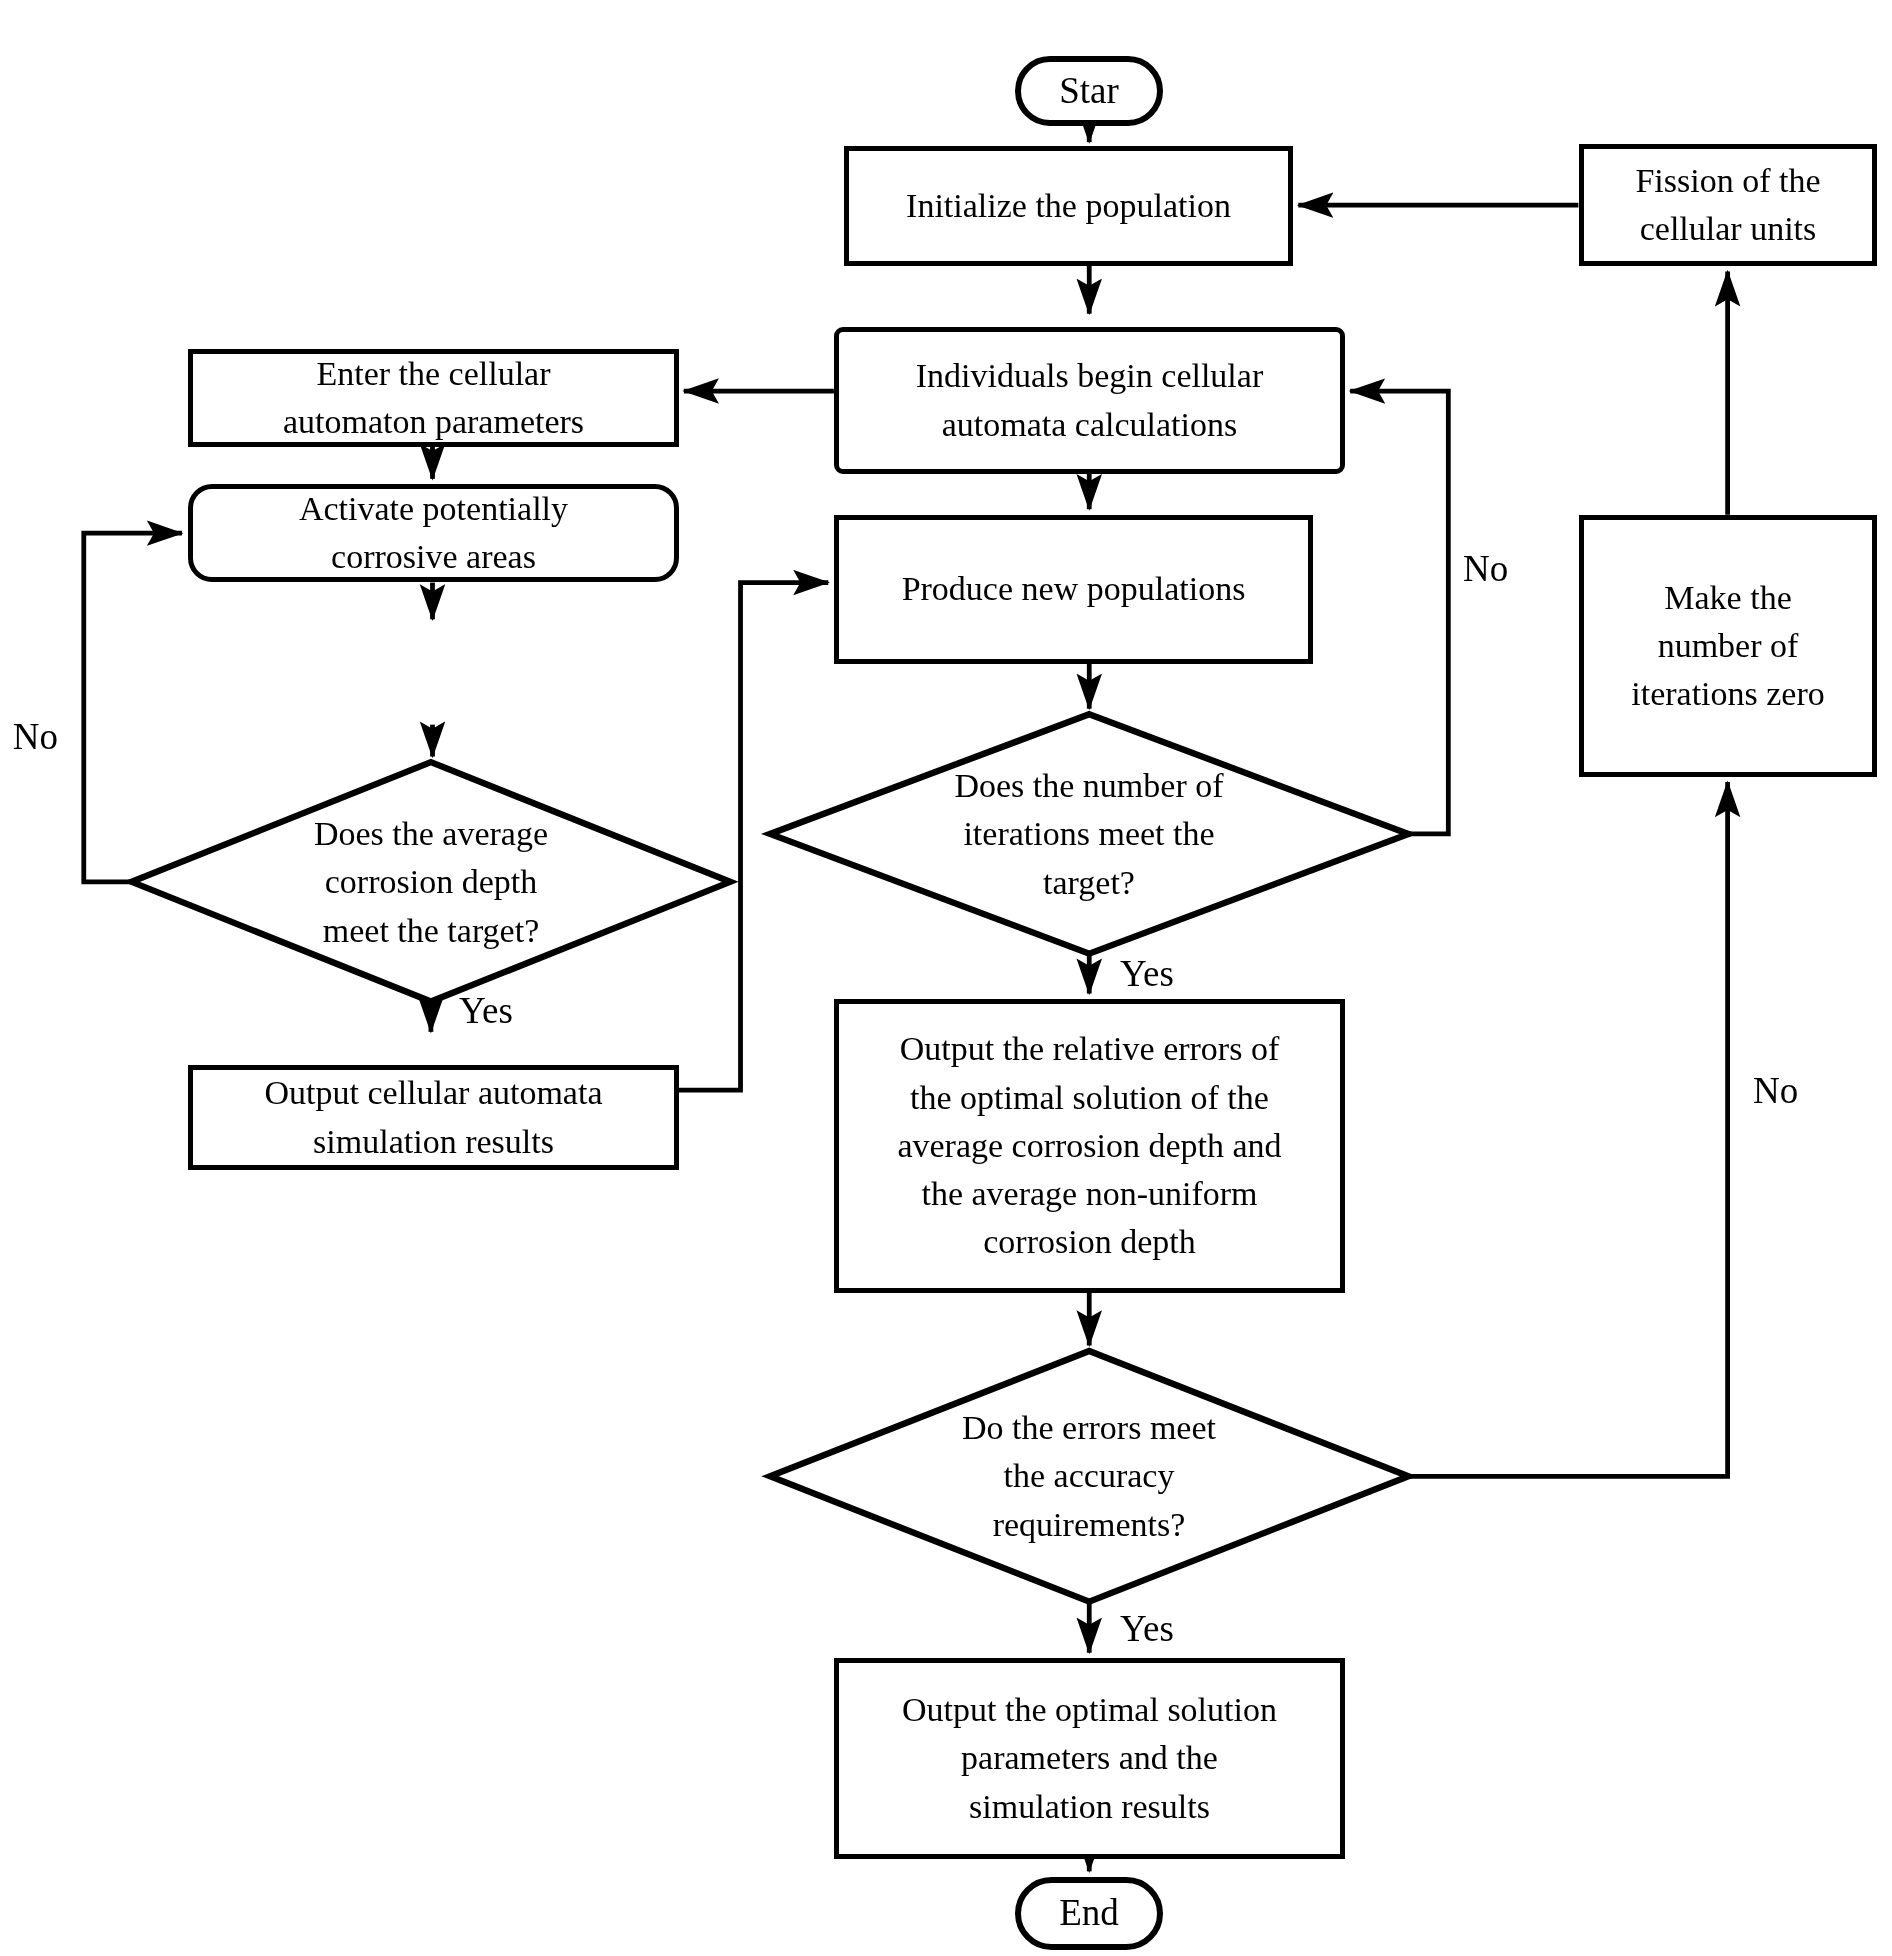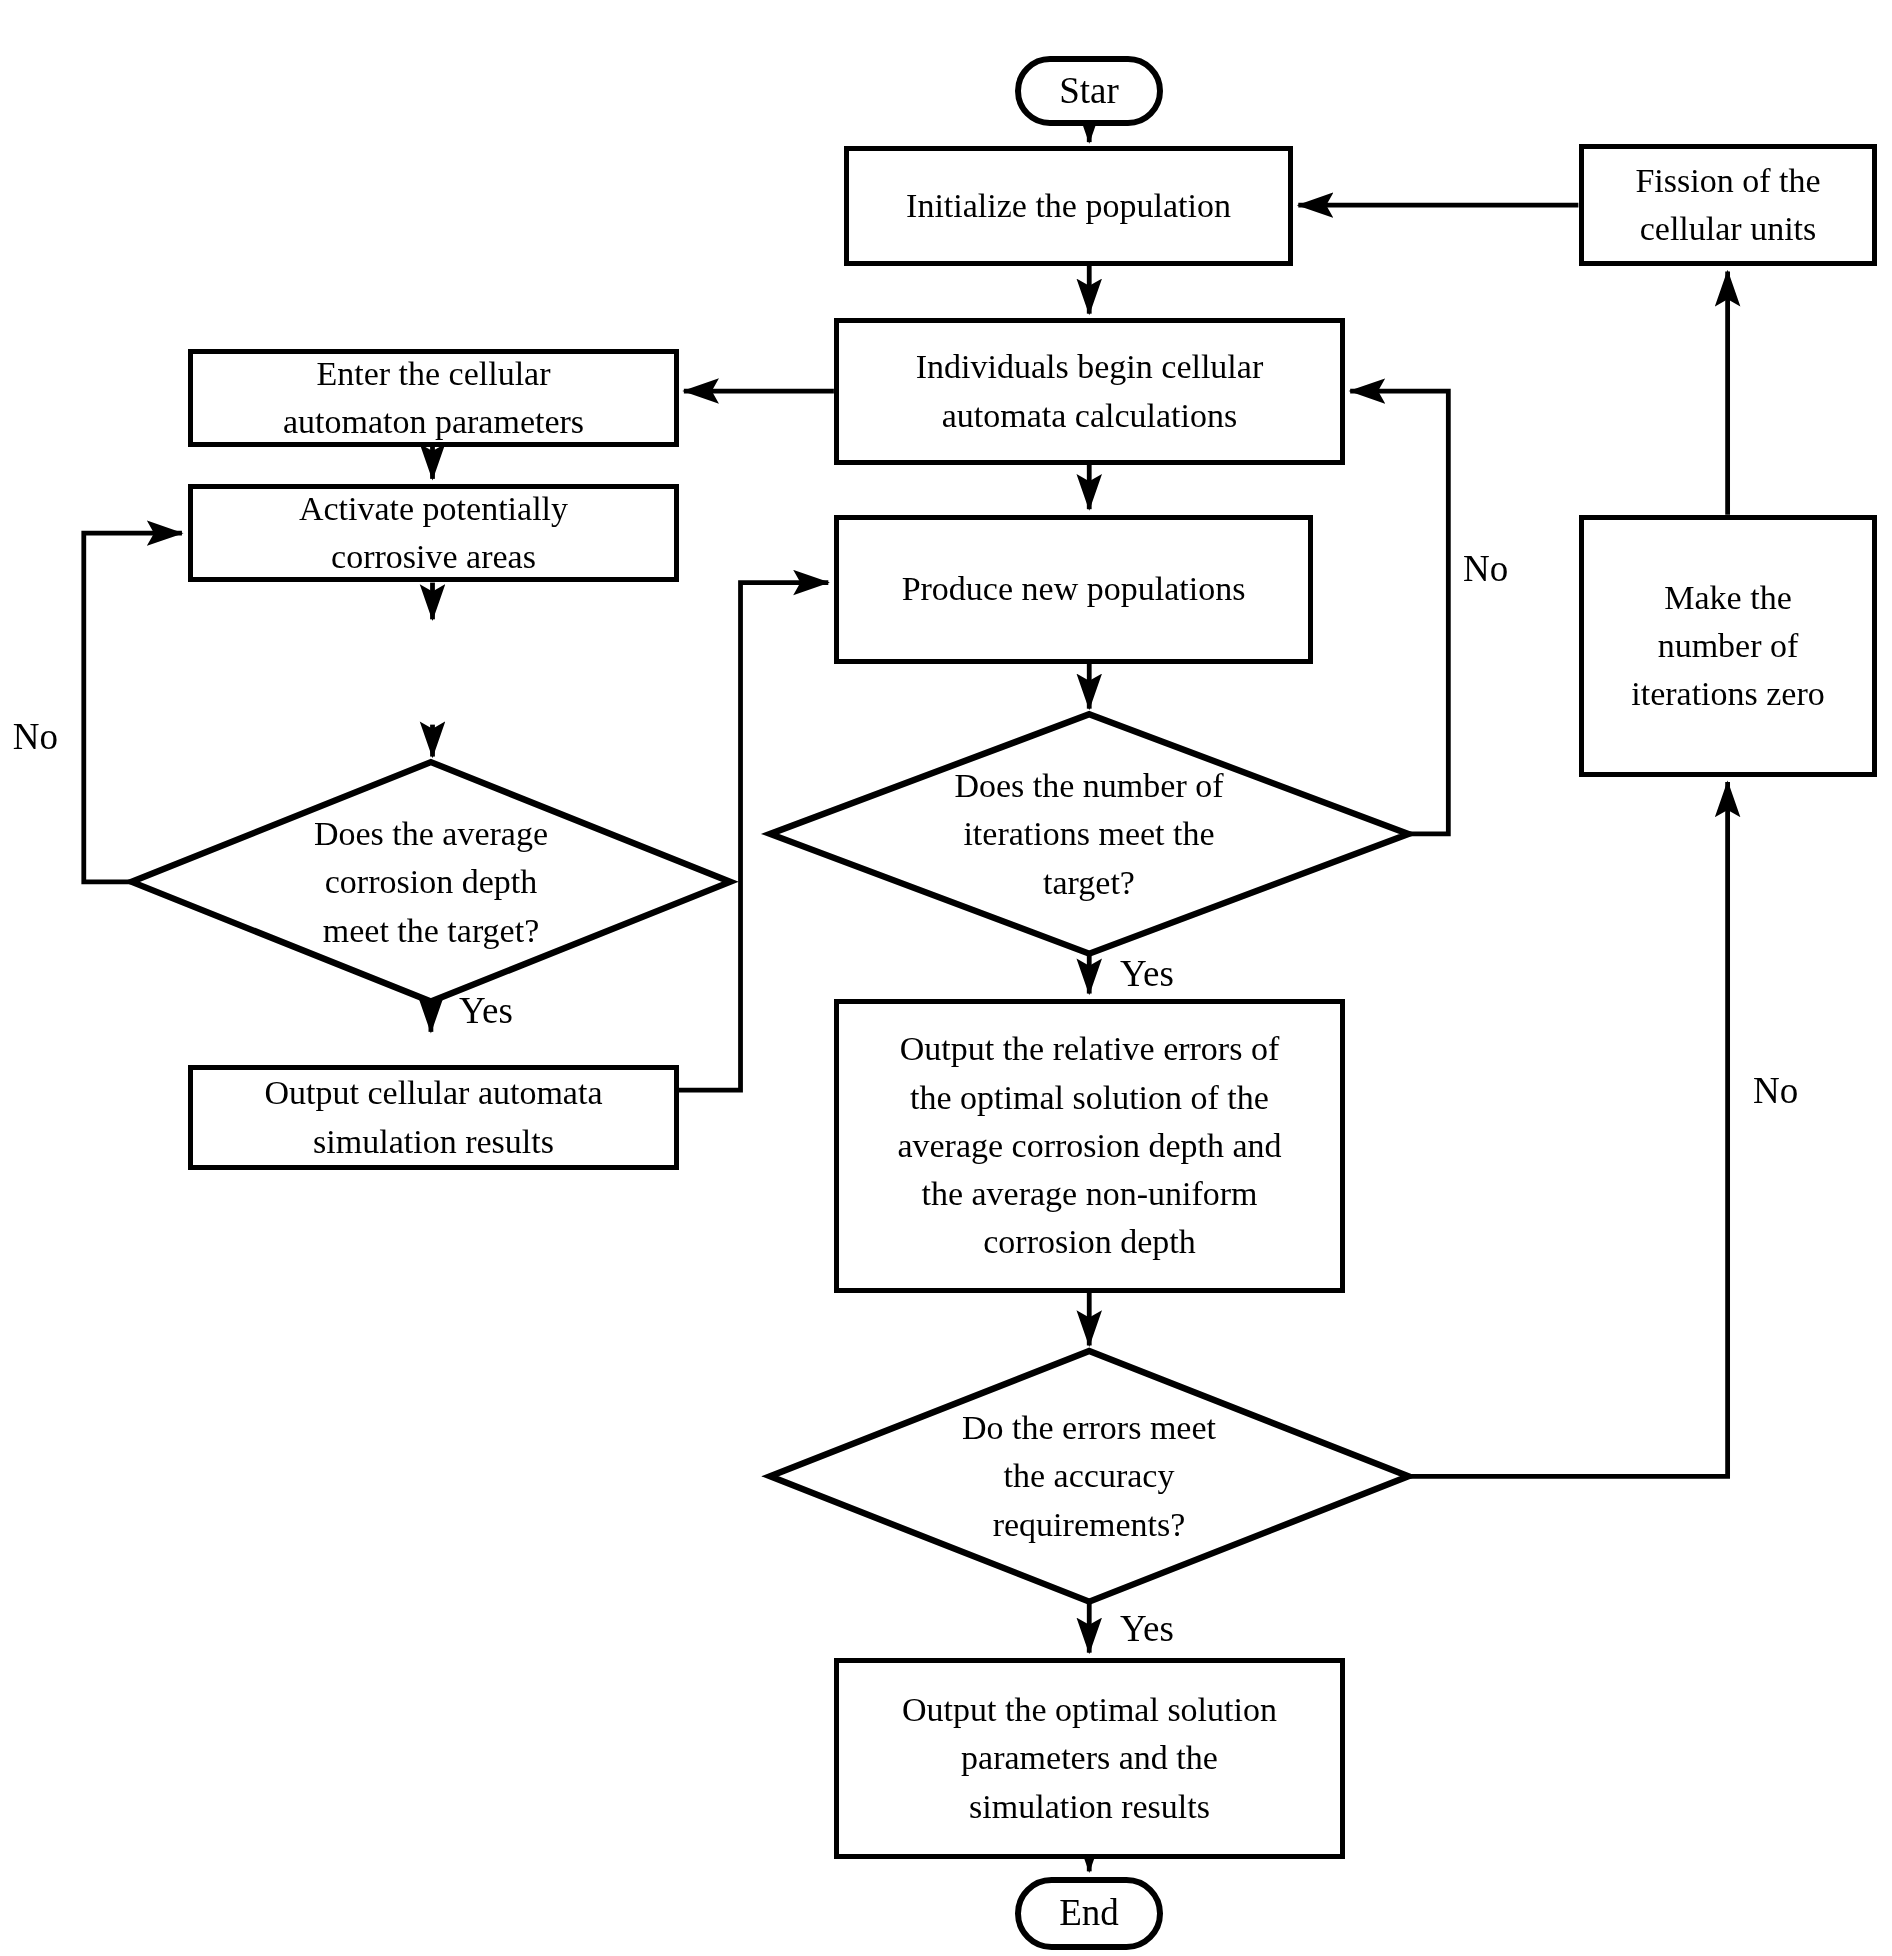--- a/index.html
+++ b/index.html
@@ -92,21 +92,21 @@
   <div class="node terminal" style="left:1015px; top:24px; width:148px; height:70px;margin-top:32px;">
     <span class="lbl">Star</span>
   </div>
   <div class="node terminal" style="left:1015px; top:1877px; width:148px; height:73px;">
     <span class="lbl">End</span>
   </div>
 
   <div class="node" style="left:844px; top:146px; width:449px; height:120px;">
     <span class="lbl">Initialize the population</span>
   </div>
-  <div class="node" style="left:834px; top:318px; width:511px; height:147px;">
+  <div class="node" style="left:834px; top:327px; width:511px; height:147px;border-radius:9px;">
     <span class="lbl">Individuals begin cellular
 automata calculations</span>
   </div>
   <div class="node" style="left:834px; top:515px; width:479px; height:149px;">
     <span class="lbl">Produce new populations</span>
   </div>
   <div class="node" style="left:834px; top:999px; width:511px; height:294px;">
     <span class="lbl">Output the relative errors of
 the optimal solution of the
 average corrosion depth and
@@ -116,21 +116,21 @@
   <div class="node" style="left:834px; top:1658px; width:511px; height:201px;">
     <span class="lbl">Output the optimal solution
 parameters and the
 simulation results</span>
   </div>
 
   <div class="node" style="left:188px; top:349px; width:491px; height:98px;">
     <span class="lbl">Enter the cellular
 automaton parameters</span>
   </div>
-  <div class="node" style="left:188px; top:484px; width:491px; height:98px;">
+  <div class="node" style="left:188px; top:484px; width:491px; height:98px;border-radius:24px;">
     <span class="lbl">Activate potentially
 corrosive areas</span>
   </div>
   <div class="node" style="left:188px; top:1037px; width:491px; height:105px;margin-top:28px;">
     <span class="lbl">Output cellular automata
 simulation results</span>
   </div>
 
   <div class="node" style="left:1579px; top:144px; width:298px; height:122px;">
     <span class="lbl">Fission of the

